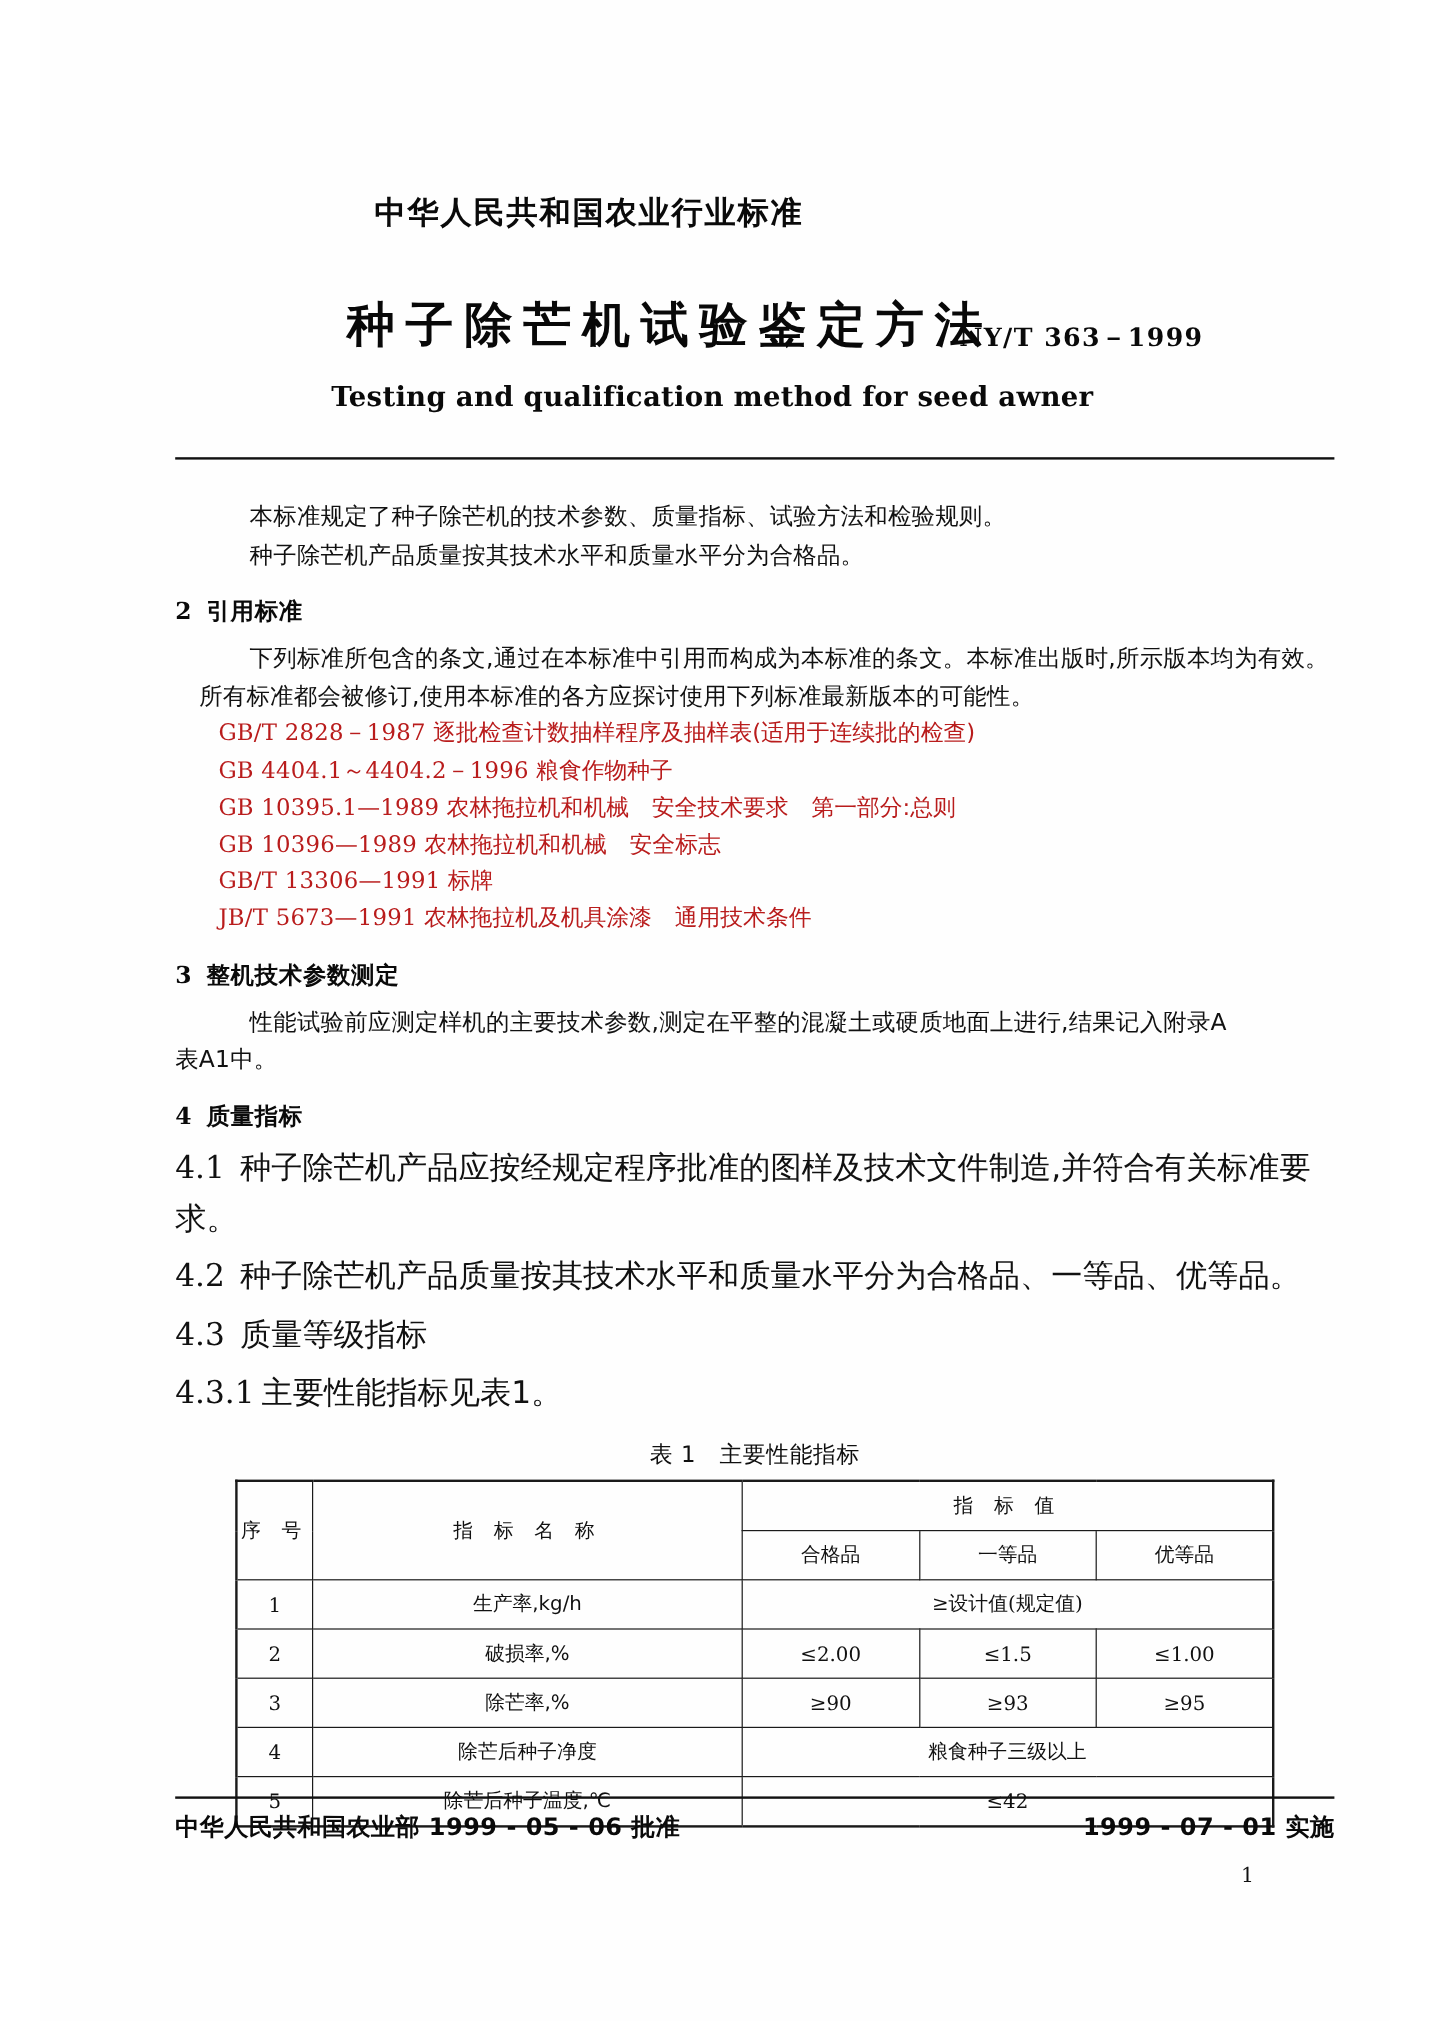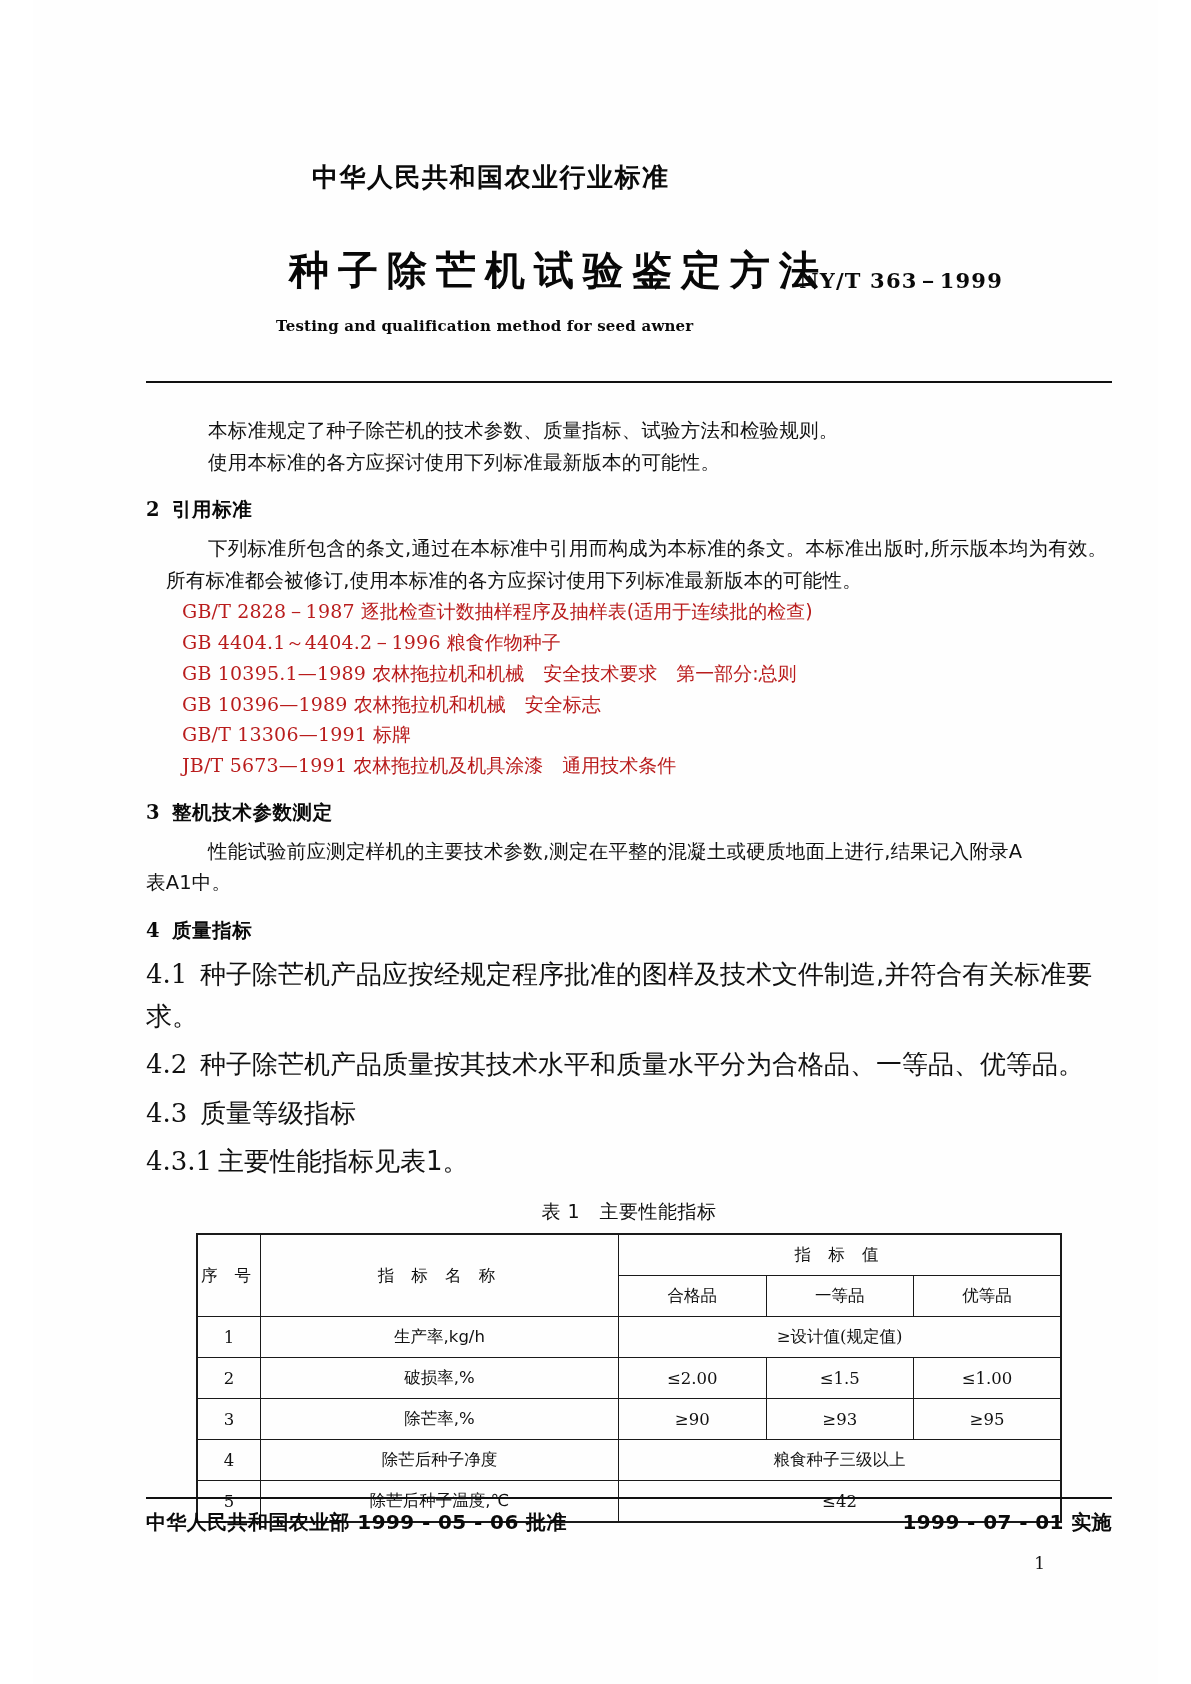--- a/index.html
+++ b/index.html
@@ -59,21 +59,21 @@
     font-size: 21px;
     letter-spacing: 1.2px;
     color: #0a0a0a;
     white-space: nowrap;
   }
   .doc-title-en {
     margin-top: 26px;
     margin-left: 130px;
     font-family: "DejaVu Serif", serif;
     font-weight: 700;
-    font-size: 15px;
+    font-size: 23px;
     letter-spacing: 0.2px;
     color: #0a0a0a;
   }
 
   .rule-top {
     position: absolute;
     left: 113px;
     top: 381px;
     width: 966px;
     height: 0;
@@ -212,21 +212,21 @@
       <div class="doc-number">NY/T 363－1999</div>
     </div>
     <div class="doc-title-en">Testing and qualification method for seed awner</div>
   </div>
 
   <div class="rule-top"></div>
 
   <div class="body">
 
     <div class="para indent">本标准规定了种子除芒机的技术参数、质量指标、试验方法和检验规则。</div>
-    <div class="para indent">使用本标准的各方应探讨使用下列标准最新版本的可能性。</div>
+    <div class="para indent">种子除芒机产品质量按其技术水平和质量水平分为合格品。</div>
 
     <div class="clause-h">
       <span class="num">2</span><span>引用标准</span>
     </div>
     <div class="para indent">下列标准所包含的条文,通过在本标准中引用而构成为本标准的条文。本标准出版时,所示版本均为有效。所有标准都会被修订,使用本标准的各方应探讨使用下列标准最新版本的可能性。</div>
 
     <div class="refline">
       <span class="code">GB/T 2828－1987</span>
       <span>逐批检查计数抽样程序及抽样表(适用于连续批的检查)</span>
     </div>

